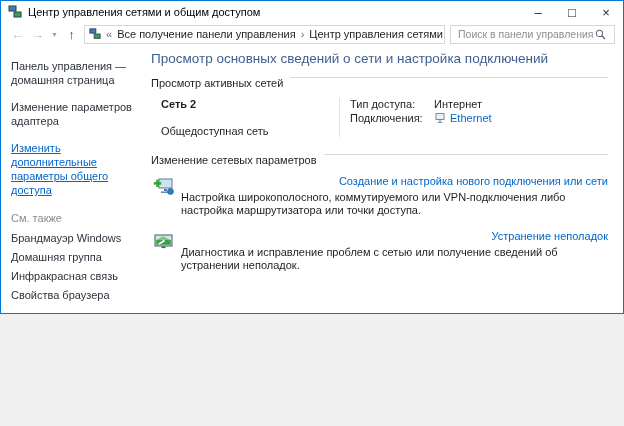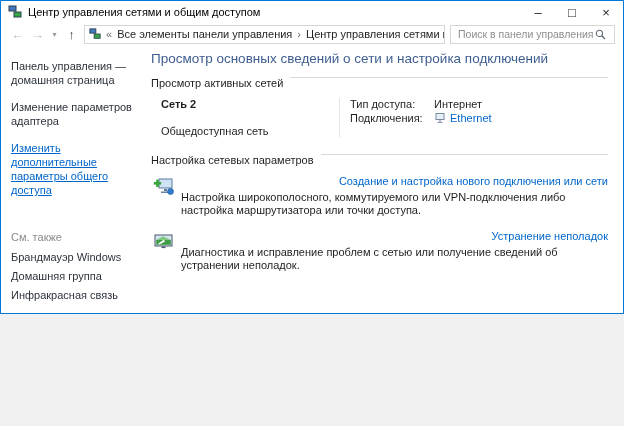--- a/index.html
+++ b/index.html
@@ -89,21 +89,21 @@
     <button class="nav-btn enabled">↑</button>
 
     <div class="addressbar">
       <span class="crumb-icon">
         <svg width="12" height="12" viewBox="0 0 14 14">
           <rect x="1" y="1" width="7" height="5" fill="#4178be" stroke="#2c3e50" stroke-width="1"></rect>
           <rect x="6" y="7" width="7" height="5" fill="#36a546" stroke="#2c3e50" stroke-width="1"></rect>
         </svg>
       </span>
       <span class="crumb crumb-sep">«</span>
-      <span class="crumb">Все элементы панели управления</span>
+      <span class="crumb">Все получение панели управления</span>
       <span class="crumb crumb-sep">›</span>
       <span class="crumb">Центр управления сетями и общим доступом</span>
 
     </div>
 
     <div class="searchbox">
       <input type="text" placeholder="Поиск в панели управления" style="">
       <span style="display:flex;">
         <svg width="11" height="11" viewBox="0 0 11 11">
           <circle cx="4.4" cy="4.4" r="3.1" fill="none" stroke="#5f6b7a" stroke-width="1.1"></circle>
@@ -117,20 +117,21 @@
 
     <div class="sidebar">
       <div class="side-item">Панель управления — домашняя страница</div>
       <div class="side-item">Изменение параметров адаптера</div>
       <div class="side-item active-link">Изменить дополнительные параметры общего доступа</div>
       <div class="side-spacer"></div>
       <div class="see-title">См. также</div>
       <div class="see-link">Брандмауэр Windows</div>
       <div class="see-link">Домашняя группа</div>
       <div class="see-link">Инфракрасная связь</div>
+      <div class="see-link">Свойства браузера</div>
     </div>
 
     <div class="main">
       <h1 class="page-heading">Просмотр основных сведений о сети и настройка подключений</h1>
 
       <div class="section-hd">
         <span class="lbl">Просмотр активных сетей</span>
         <span class="rule"></span>
       </div>
 
@@ -151,21 +152,21 @@
                 <rect x="5.4" y="7.8" width="1.2" height="1.8" fill="#7a8b9e"></rect>
                 <rect x="3.6" y="9.8" width="4.8" height="1.1" fill="#7a8b9e"></rect>
               </svg>
             </span>
             <span class="a-link">Ethernet</span>
           </span>
         </div>
       </div>
 
       <div class="section-hd">
-        <span class="lbl">Настройка сетевых параметров</span>
+        <span class="lbl">Изменение сетевых параметров</span>
         <span class="rule"></span>
       </div>
 
       <div class="tasks">
         <div class="task">
           <span class="task-icon">
             <svg width="22" height="20" viewBox="0 0 22 20">
               <rect x="6" y="3" width="13" height="9" fill="#cfe3f4" stroke="#5b7a9d" stroke-width="1"></rect>
               <rect x="11" y="13" width="3" height="2" fill="#5b7a9d"></rect>
               <rect x="8" y="15.5" width="9" height="1.4" fill="#5b7a9d"></rect>

